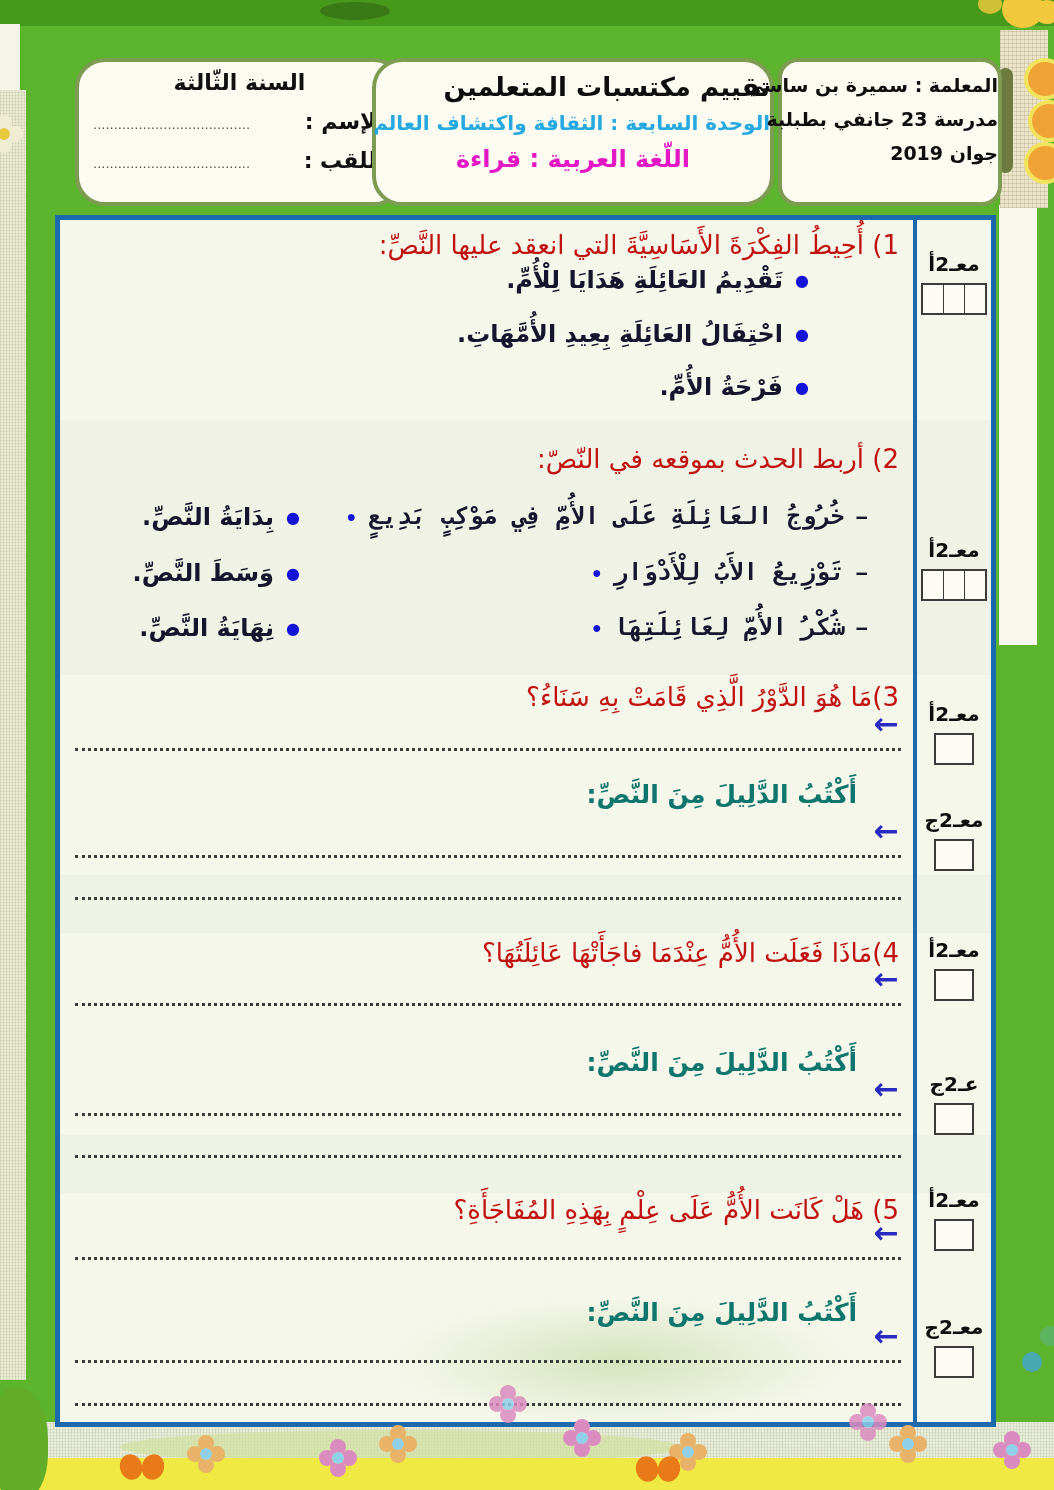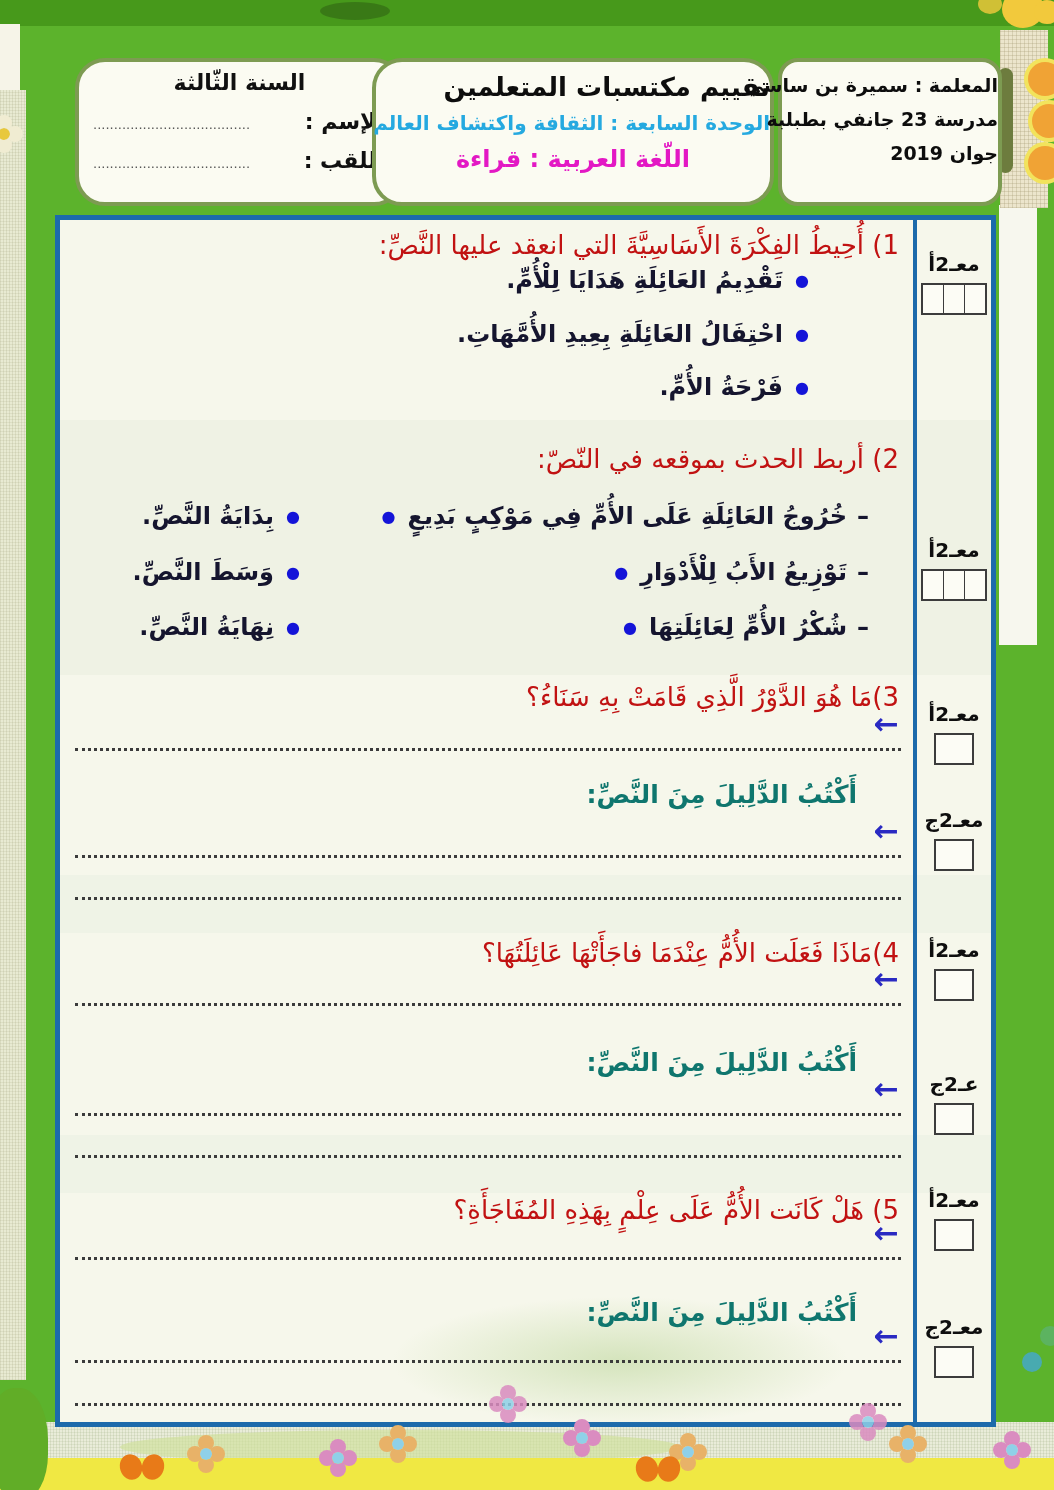--- a/index.html
+++ b/index.html
@@ -87,21 +87,21 @@
   .score-cell:first-child{border-left:none;}
   .score-cell.single{width:36px;}
   .content{position:absolute;left:0;top:0;right:82px;bottom:0;z-index:1;}
   .qtitle{position:absolute;right:10px;direction:rtl;font-size:26px;font-weight:normal;color:#c11212;white-space:nowrap;}
   .qt1{top:10px;} .qt2{top:224px;} .qt3{top:462px;} .qt4{top:718px;} .qt5{top:975px;}
   .q1-opt{position:absolute;right:100px;direction:rtl;font-size:24px;font-weight:bold;color:#15152e;white-space:nowrap;}
   .o1{top:46px;} .o2{top:100px;} .o3{top:153px;text-align:center;}
   .blue-dot{color:#1414d8;font-size:16px;margin-inline-end:12px;vertical-align:2px;}
   .q2-row{position:absolute;right:40px;left:45px;direction:rtl;display:flex;justify-content:space-between;align-items:center;}
   .qr1{top:282px;} .qr2{top:338px;} .qr3{top:393px;}
-  .q2-event{font-size:24px;font-weight:bold;color:#15152e;white-space:nowrap;}
+  .q2-event{font-size:24px;font-weight:bold;color:#15152e;white-space:nowrap;font-family:Liberation Mono, monospace;}
   .dash{margin-inline-end:10px;color:#15152e;}
   .end-dot{margin-inline-end:0;margin-inline-start:12px;}
   .q2-pos{width:195px;font-size:24px;font-weight:bold;color:#15152e;white-space:nowrap;}
   .prompt{position:absolute;right:52px;direction:rtl;font-size:25px;font-weight:bold;color:#0f766e;white-space:nowrap;}
   .p3{top:560px;} .p4{top:828px;} .p5{top:1078px;}
   .ans-line{position:absolute;left:15px;right:8px;height:26px;border-bottom:3px dotted #3b3b3b;}
   .l3a{top:502px;} .l3b{top:609px;} .l3c{top:651px;}
   .l4a{top:757px;} .l4b{top:867px;} .l4c{top:909px;}
   .l5a{top:1011px;} .l5b{top:1114px;} .l5c{top:1157px;}
   .arrow{position:absolute;right:2px;bottom:9px;color:#2a2ac2;font-size:30px;font-weight:bold;line-height:1;}

